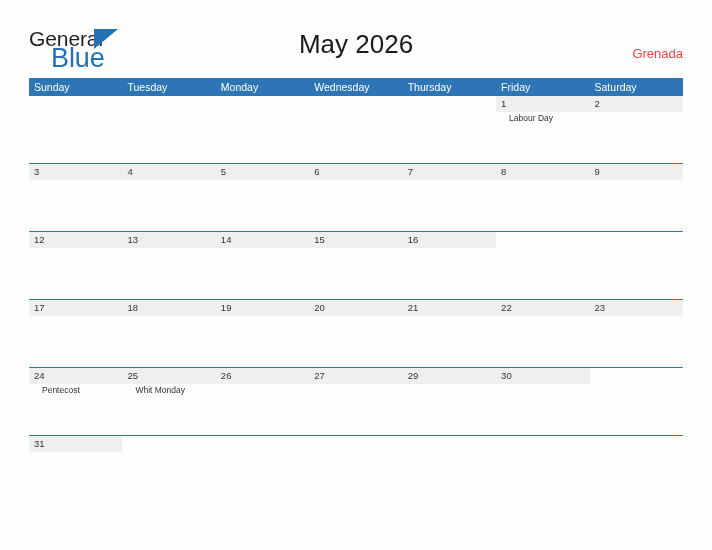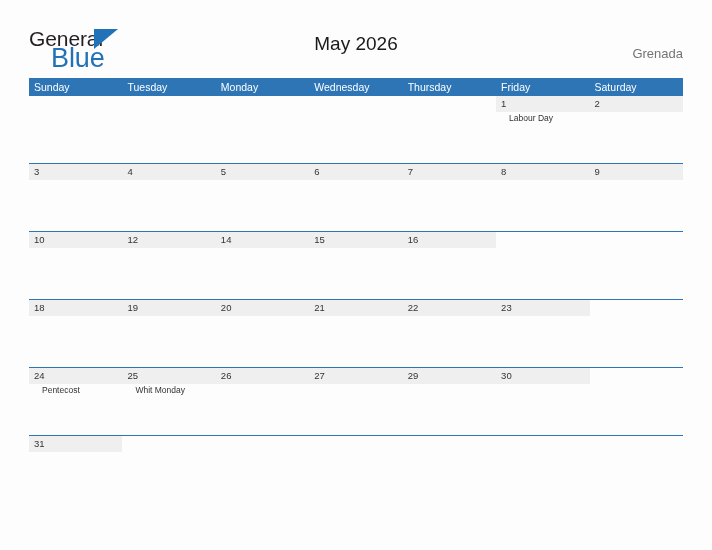--- a/index.html
+++ b/index.html
@@ -69,33 +69,33 @@
     border-left: 24px solid #2272b8;
     border-bottom: 20px solid transparent;
   }
 
   .cal-title {
     position: absolute;
     left: 0;
     top: 27px;
     width: 712px;
     text-align: center;
-    font-size: 19px;
+    font-size: 26px;
     line-height: 34px;
     color: #1a1a1a;
     font-family: "Liberation Sans", sans-serif;
   }
 
   .cal-country {
     position: absolute;
     right: 29px;
     top: 46px;
     font-size: 13px;
     line-height: 15px;
-    color: #737373;
+    color: #ef4444;
     text-align: right;
   }
 
   
   .calendar {
     position: absolute;
     left: 29px;
     top: 78px;
     width: 654px;
   }
@@ -249,40 +249,44 @@
             <div class="day-num">8</div>
           </div>
           <div class="day-cell">
             <div class="day-band"></div>
             <div class="day-num">9</div>
           </div>
         </div>
         <div class="week-row">
           <div class="day-cell">
             <div class="day-band"></div>
-            <div class="day-num">10</div>
-          </div>
-          <div class="day-cell">
-            <div class="day-band"></div>
             <div class="day-num">12</div>
           </div>
           <div class="day-cell">
             <div class="day-band"></div>
+            <div class="day-num">13</div>
+          </div>
+          <div class="day-cell">
+            <div class="day-band"></div>
             <div class="day-num">14</div>
           </div>
           <div class="day-cell">
             <div class="day-band"></div>
             <div class="day-num">15</div>
           </div>
           <div class="day-cell">
             <div class="day-band"></div>
             <div class="day-num">16</div>
           </div>
         </div>
         <div class="week-row">
+          <div class="day-cell">
+            <div class="day-band"></div>
+            <div class="day-num">17</div>
+          </div>
           <div class="day-cell">
             <div class="day-band"></div>
             <div class="day-num">18</div>
           </div>
           <div class="day-cell">
             <div class="day-band"></div>
             <div class="day-num">19</div>
           </div>
           <div class="day-cell">
             <div class="day-band"></div>

